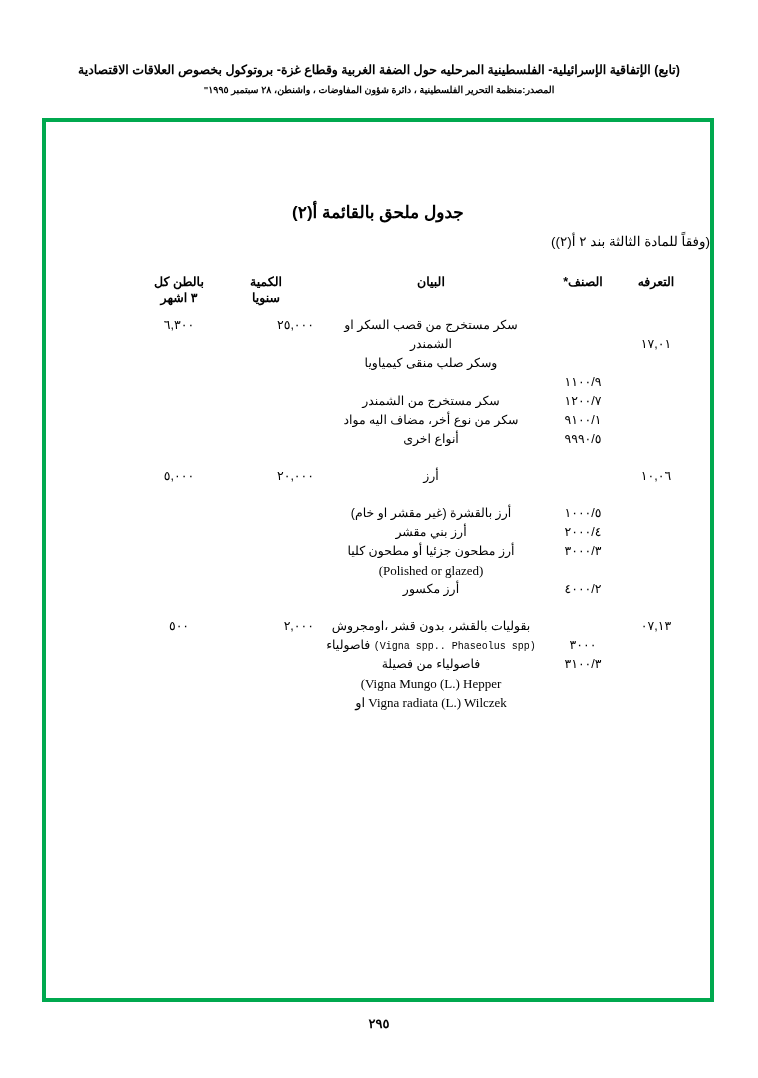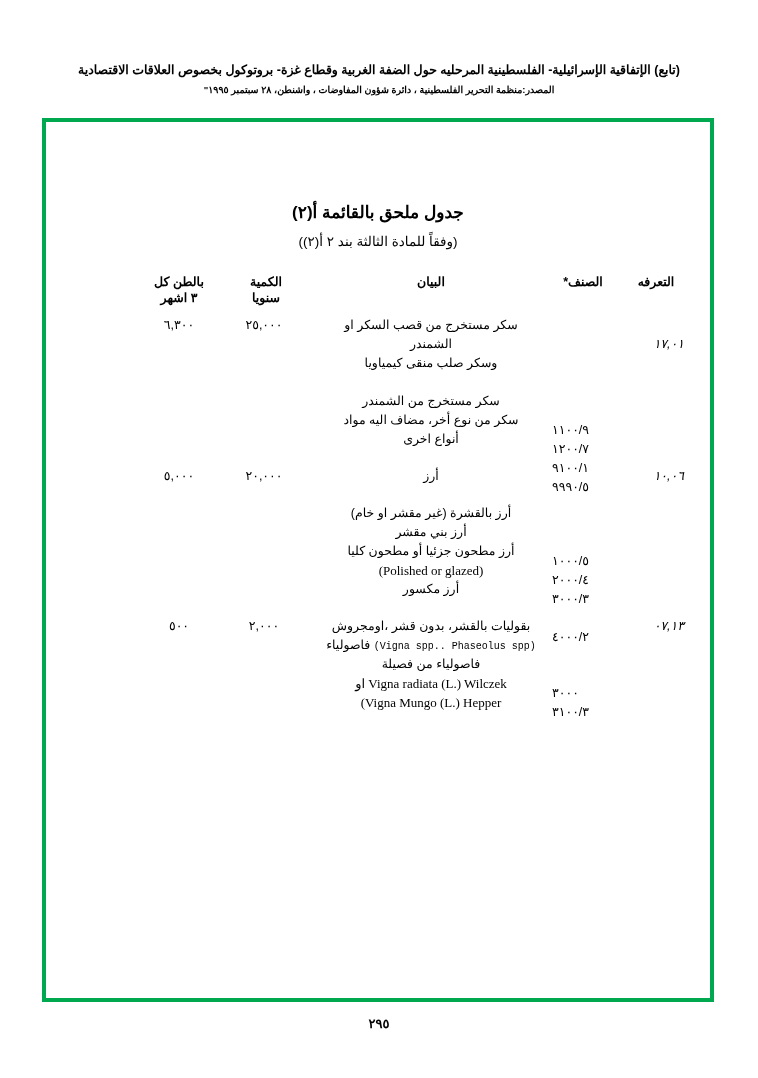--- a/index.html
+++ b/index.html
@@ -75,21 +75,20 @@
     text-align: center;
     font-size: 17px;
     font-weight: bold;
     line-height: 22px;
   }
   .doc-subtitle {
     position: absolute;
     top: 110px;
     left: 0;
     width: 100%;
-    text-align: center;
     font-size: 13.5px;
     line-height: 20px;
   }
 
   
   .tbl {
     position: absolute;
     top: 152px;
     left: 22px;
     width: 628px;
@@ -115,24 +114,24 @@
   .row {
     position: relative;
     min-height: 19px;
   }
   .cell {
     position: absolute;
     line-height: 19px;
     font-size: 12.5px;
     white-space: nowrap;
   }
-  .c-tariff  { right: 12px;   width: 80px; text-align: right; font-style: italic; }
-  .c-class   { right: 82px;  width: 62px; text-align: left; margin-top: 48px; }
+  .c-tariff  { right: 0px;   width: 80px; text-align: center; }
+  .c-class   { right: 82px;  width: 62px; text-align: center; }
   .c-desc    { right: 150px; width: 230px; text-align: center; }
-  .c-qty     { right: 392px; width: 80px; text-align: center; }
+  .c-qty     { right: 382px; width: 80px; }
   .c-perton  { right: 472px; width: 90px; text-align: center; }
 
   .latin {
     direction: ltr;
     unicode-bidi: isolate;
     font-family: Liberation Mono, monospace;
   }
   .small-latin {
     font-size: 10px;
   }
@@ -318,29 +317,29 @@
           <div class="cell c-tariff"></div>
           <div class="cell c-class">٣١٠٠/٣</div>
           <div class="cell c-desc">فاصولياء من فصيلة</div>
           <div class="cell c-qty"></div>
           <div class="cell c-perton"></div>
         </div>
 
         <div class="row">
           <div class="cell c-tariff"></div>
           <div class="cell c-class"></div>
+          <div class="cell c-desc latin serif">(Vigna Mungo (L.) Hepper</div>
+          <div class="cell c-qty"></div>
+          <div class="cell c-perton"></div>
+        </div>
+
+        <div class="row">
+          <div class="cell c-tariff"></div>
+          <div class="cell c-class"></div>
           <div class="cell c-desc serif">Vigna radiata (L.) Wilczek او</div>
-          <div class="cell c-qty"></div>
-          <div class="cell c-perton"></div>
-        </div>
-
-        <div class="row">
-          <div class="cell c-tariff"></div>
-          <div class="cell c-class"></div>
-          <div class="cell c-desc latin serif">(Vigna Mungo (L.) Hepper</div>
           <div class="cell c-qty"></div>
           <div class="cell c-perton"></div>
         </div>
 
       </div>
     </div>
   </div>
 
   <div class="page-number">٢٩٥</div>
 

